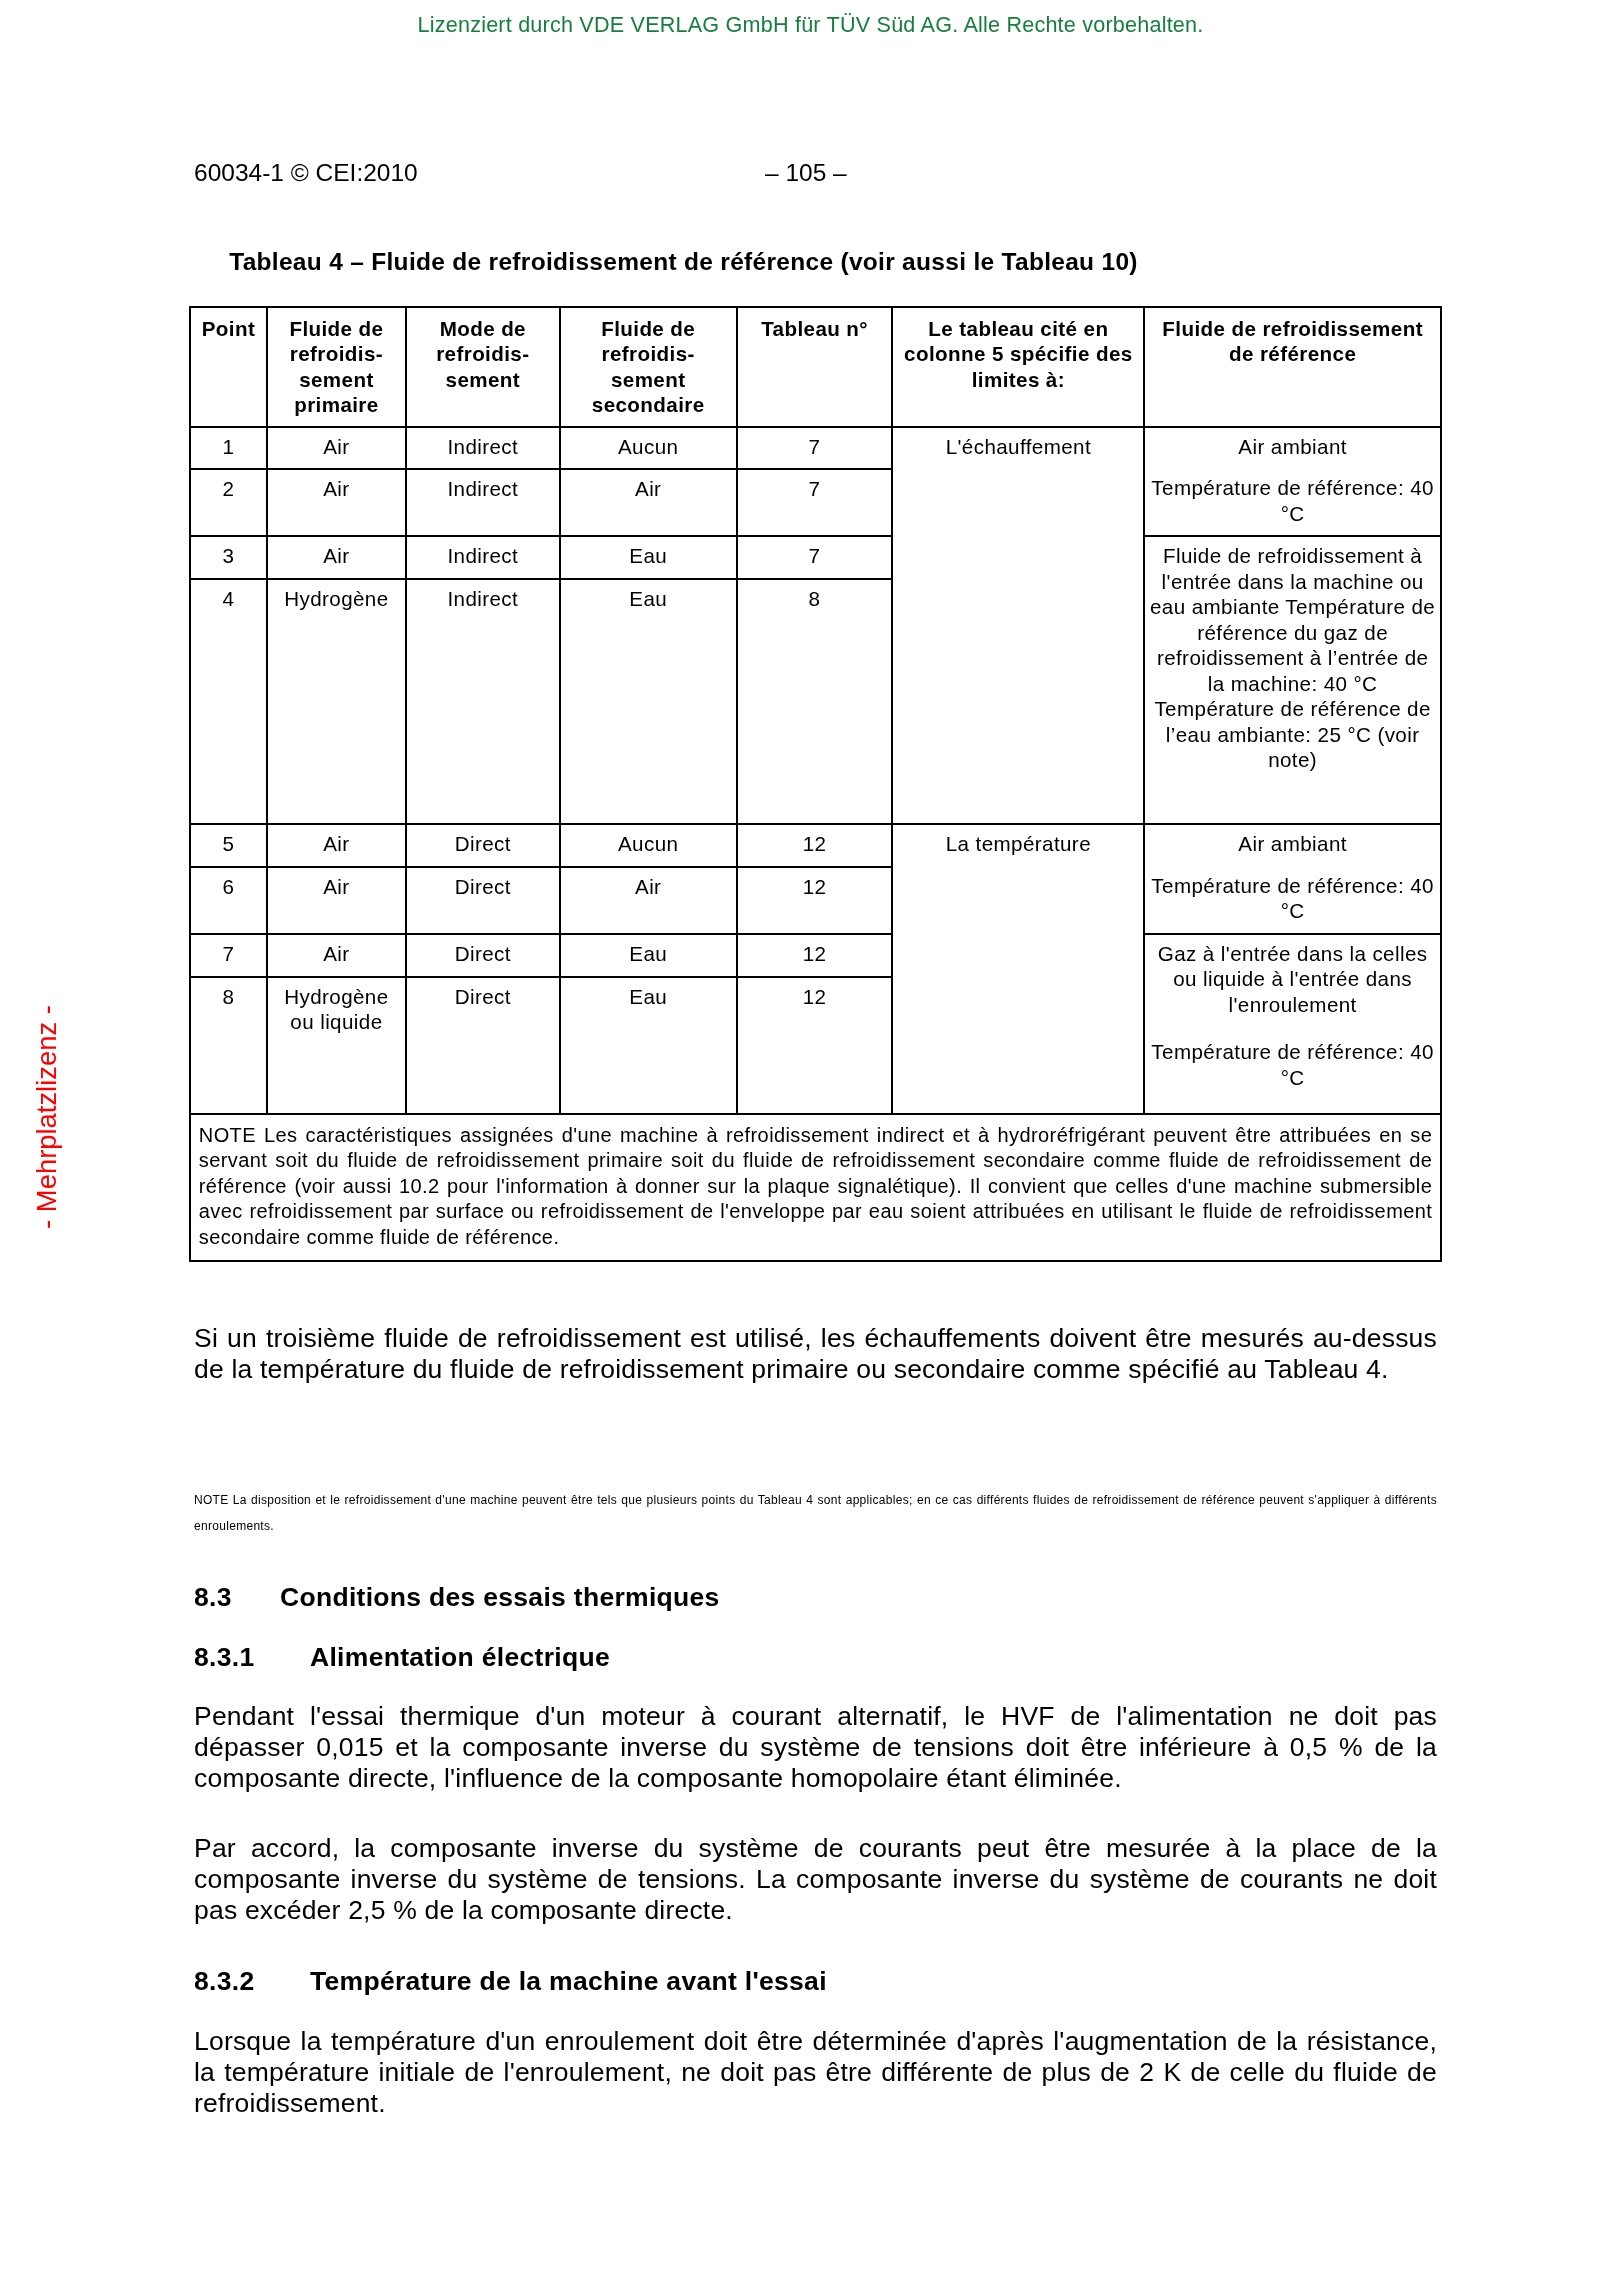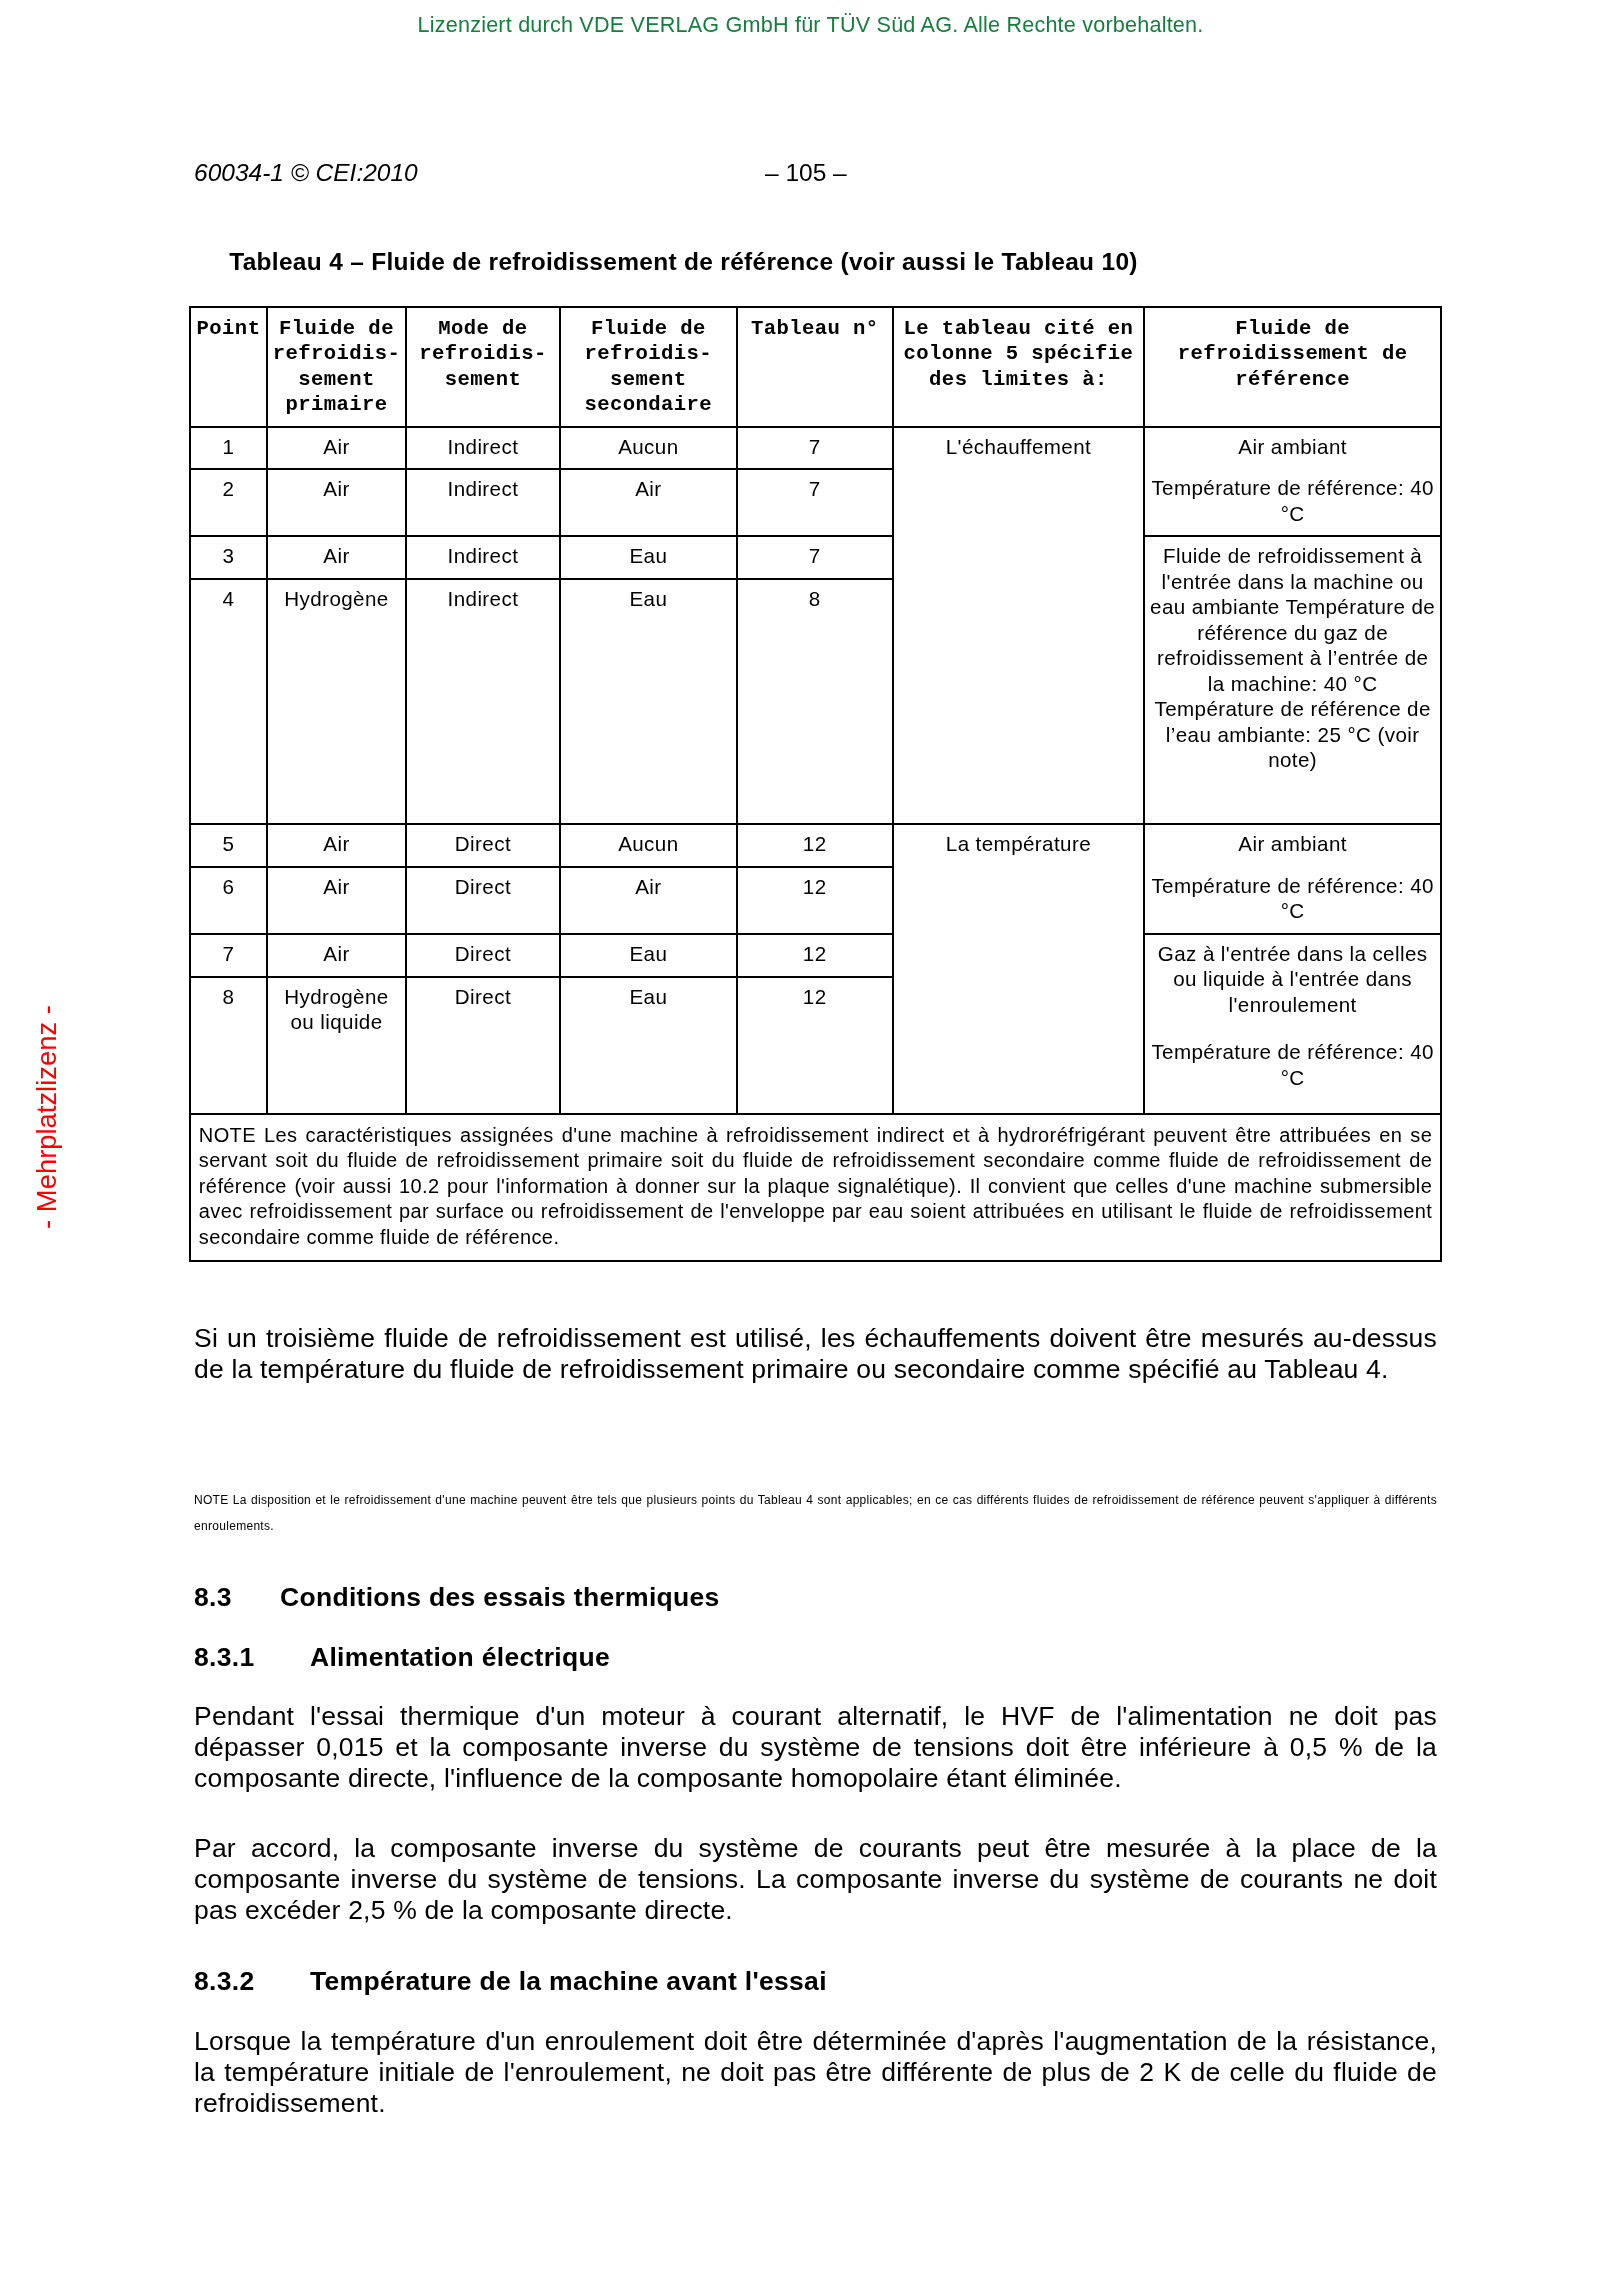--- a/index.html
+++ b/index.html
@@ -8,35 +8,35 @@
     font-family: "Liberation Sans", sans-serif; color: #000;
   }
   .license {
     position: absolute; top: 11.8px; left: 0; width: 1621px; text-align: center;
     color: #15803d; font-size: 21.6px; letter-spacing: 0.2px;
   }
   .sidebar {
     position: absolute; left: 47px; top: 1117px; color: #ff0000; font-size: 27.4px;
     transform: translate(-50%, -50%) rotate(-90deg); white-space: nowrap;
   }
-  .header-left { position: absolute; left: 194px; top: 159px; font-size: 24.5px; font-style: italic; }
+  .header-left { position: absolute; left: 194px; top: 159px; font-size: 24.5px; }
   .header-center { position: absolute; left: 765px; top: 159px; font-size: 24.5px; }
   .table-title {
     position: absolute; left: 0; width: 1367px; top: 248px; text-align: center;
     font-size: 24.5px; font-weight: bold; letter-spacing: 0.3px;
   }
   table.main {
     position: absolute; left: 189px; top: 306px; width: 1253px;
     border-collapse: collapse; font-size: 20.6px; letter-spacing: 0.4px;
   }
   table.main td, table.main th {
     border: 2px solid #000; text-align: center; vertical-align: top;
     padding: 5.9px 3.9px 5.9px 3.9px; line-height: 25.5px;
   }
-  table.main th { font-weight: bold; padding-top: 7.8px; height: 104px; font-family: Liberation Mono, monospace; }
+  table.main th { font-weight: bold; padding-top: 7.8px; height: 104px; }
   table.main tr.r td { height: 29px; }
   .noborder-bottom { border-bottom: none !important; }
   .noborder-top { border-top: none !important; }
   .ref-block { display: block; }
   .ref-gap { height: 21.6px; display: block; }
   td.note {
     text-align: justify !important; text-align-last: left; padding: 7.8px 7.8px 9.8px 7.8px !important;
     font-size: 20px; line-height: 25.5px;
   }
   .body-text {

